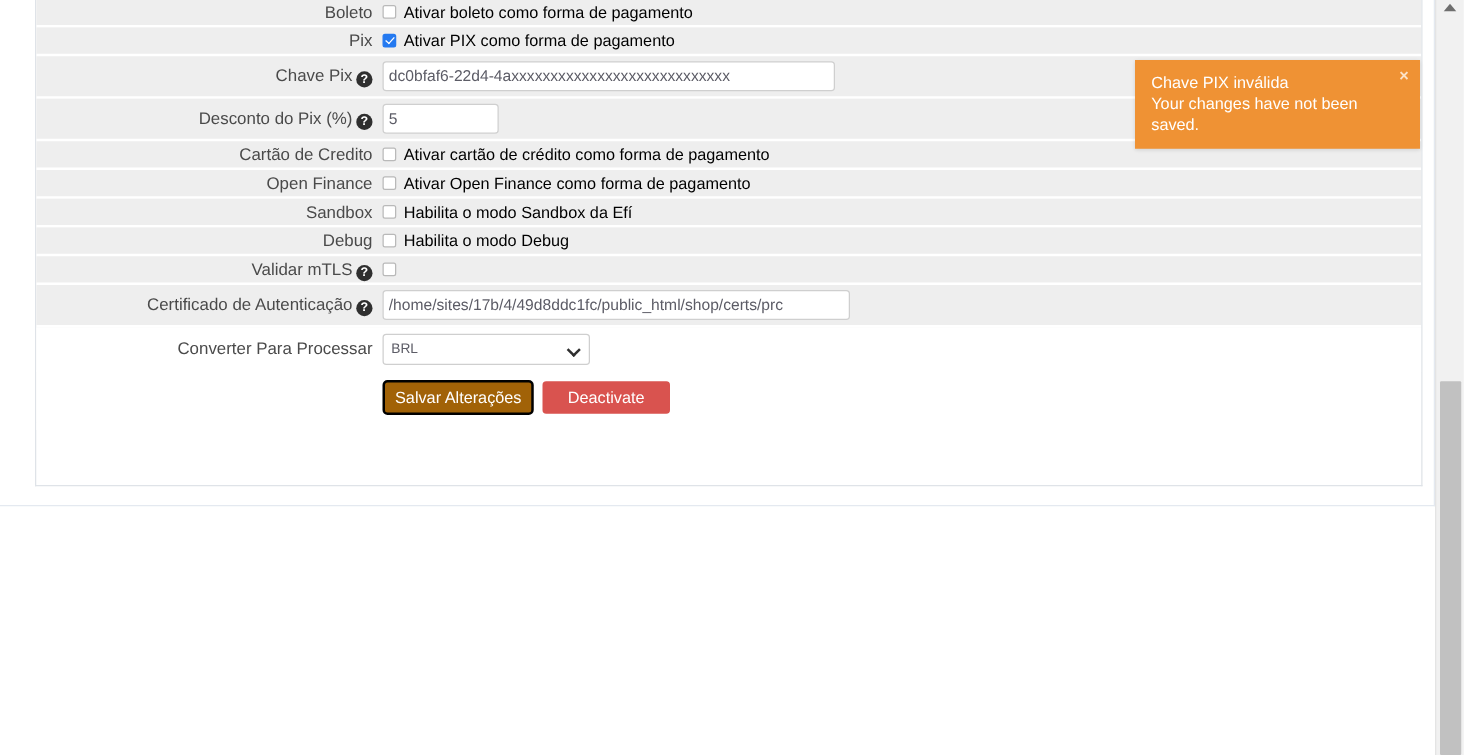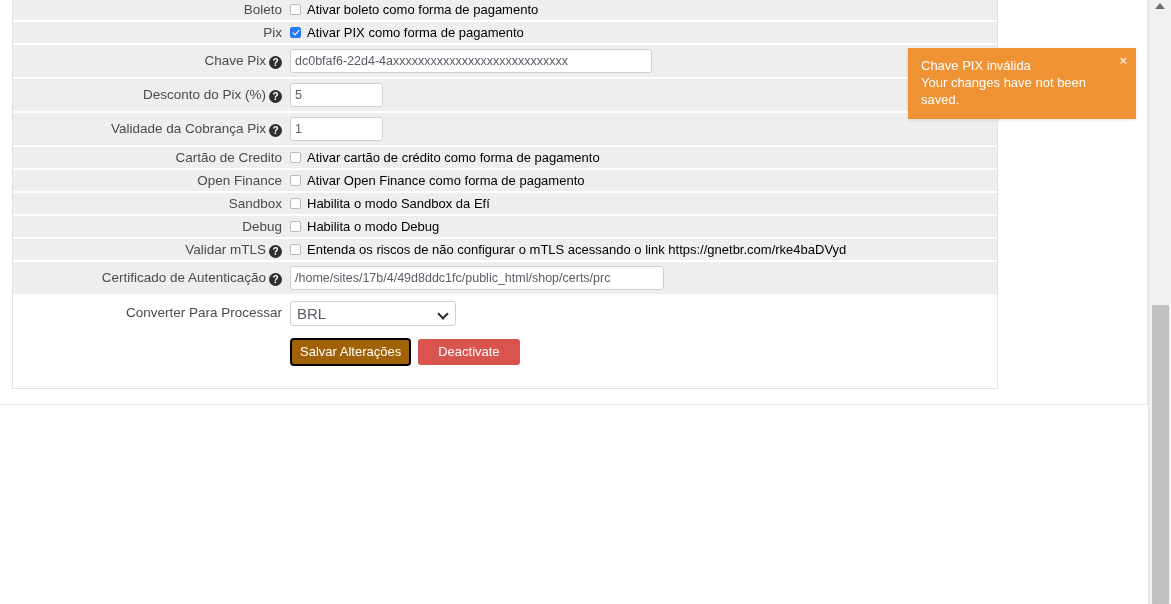--- a/index.html
+++ b/index.html
@@ -44,22 +44,22 @@
     width: 1148px; height: 405px;
     background: #ffffff;
     border-bottom: 1px solid #e4e9f0;
     border-right: 1px solid #e4e9f0;
     overflow: hidden;
   }
 
   
   #form-panel {
     position: absolute;
-    left: 12px; top: -1px;
-    width: 986px; height: 390px;
+    left: 28px; top: -1px;
+    width: 1110px; height: 390px;
     border: 1px solid #dfe3e8;
     border-top: none;
     background: #ffffff;
     overflow: hidden;
   }
 
   
   .frow {
     position: relative;
     display: flex;
@@ -158,21 +158,21 @@
 
   
   .frow.select-row { height: 36px; align-items: center; }
   select.tselect {
     -webkit-appearance: none;
     appearance: none;
     width: 166px; height: 25px;
     border: 1px solid #cfcfcf;
     border-radius: 3px;
     background: #ffffff;
-    font-size: 15px;
+    font-size: 11px;
     color: #5c5c66;
     padding: 1px 22px 1px 6px;
     font-family: "Liberation Sans", sans-serif;
     outline: none;
   }
   .select-wrap { position: relative; display: inline-block; }
   .select-wrap .chev {
     position: absolute;
     right: 9px; top: 9px;
     width: 8px; height: 8px;
@@ -264,26 +264,20 @@
           <div class="frow-field">
             <input type="text" class="tinput w-long" value="dc0bfaf6-22d4-4axxxxxxxxxxxxxxxxxxxxxxxxxxxx" style="">
           </div>
         </div>
         <div class="frow input-row">
           <div class="frow-label"><span>Desconto do Pix (%)</span><span class="help-icon">?</span></div>
           <div class="frow-field">
             <input type="text" class="tinput w-short" value="5" style="">
           </div>
         </div>
-        <div class="frow input-row">
-          <div class="frow-label"><span>Validade da Cobrança Pix</span><span class="help-icon">?</span></div>
-          <div class="frow-field">
-            <input type="text" class="tinput w-short" value="1" style="">
-          </div>
-        </div>
         <div class="frow checkbox-row">
           <div class="frow-label"><span>Cartão de Credito</span></div>
           <div class="frow-field">
             <input type="checkbox" class="cb" style="">
             <span class="cb-text">Ativar cartão de crédito como forma de pagamento</span>
           </div>
         </div>
         <div class="frow checkbox-row">
           <div class="frow-label"><span>Open Finance</span></div>
           <div class="frow-field">
@@ -302,21 +296,20 @@
           <div class="frow-label"><span>Debug</span></div>
           <div class="frow-field">
             <input type="checkbox" class="cb" style="">
             <span class="cb-text">Habilita o modo Debug</span>
           </div>
         </div>
         <div class="frow checkbox-row">
           <div class="frow-label"><span>Validar mTLS</span><span class="help-icon">?</span></div>
           <div class="frow-field">
             <input type="checkbox" class="cb" style="">
-            <span class="cb-text">Entenda os riscos de não configurar o mTLS acessando o link https://gnetbr.com/rke4baDVyd</span>
           </div>
         </div>
         <div class="frow input-row">
           <div class="frow-label"><span>Certificado de Autenticação</span><span class="help-icon">?</span></div>
           <div class="frow-field">
             <input type="text" class="tinput w-cert" value="/home/sites/17b/4/49d8ddc1fc/public_html/shop/certs/prc" style="">
           </div>
         </div>
         <div class="frow select-row plain">
           <div class="frow-label"><span>Converter Para Processar</span></div>

